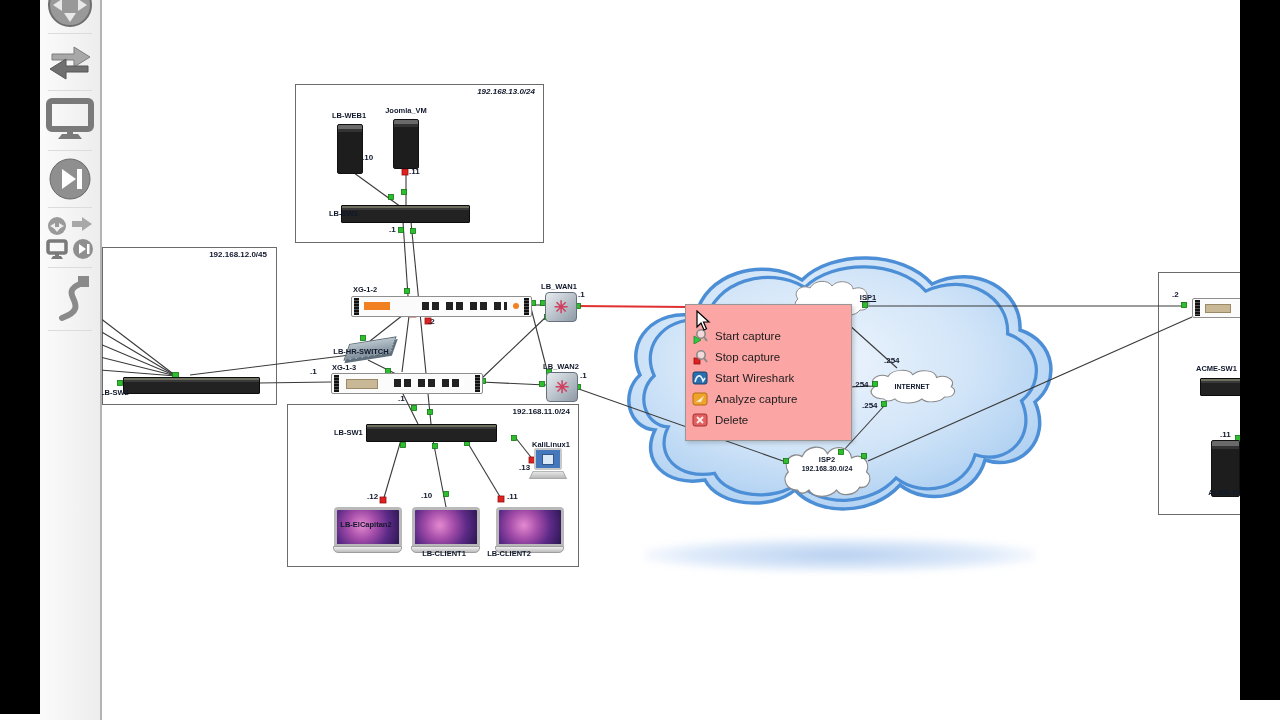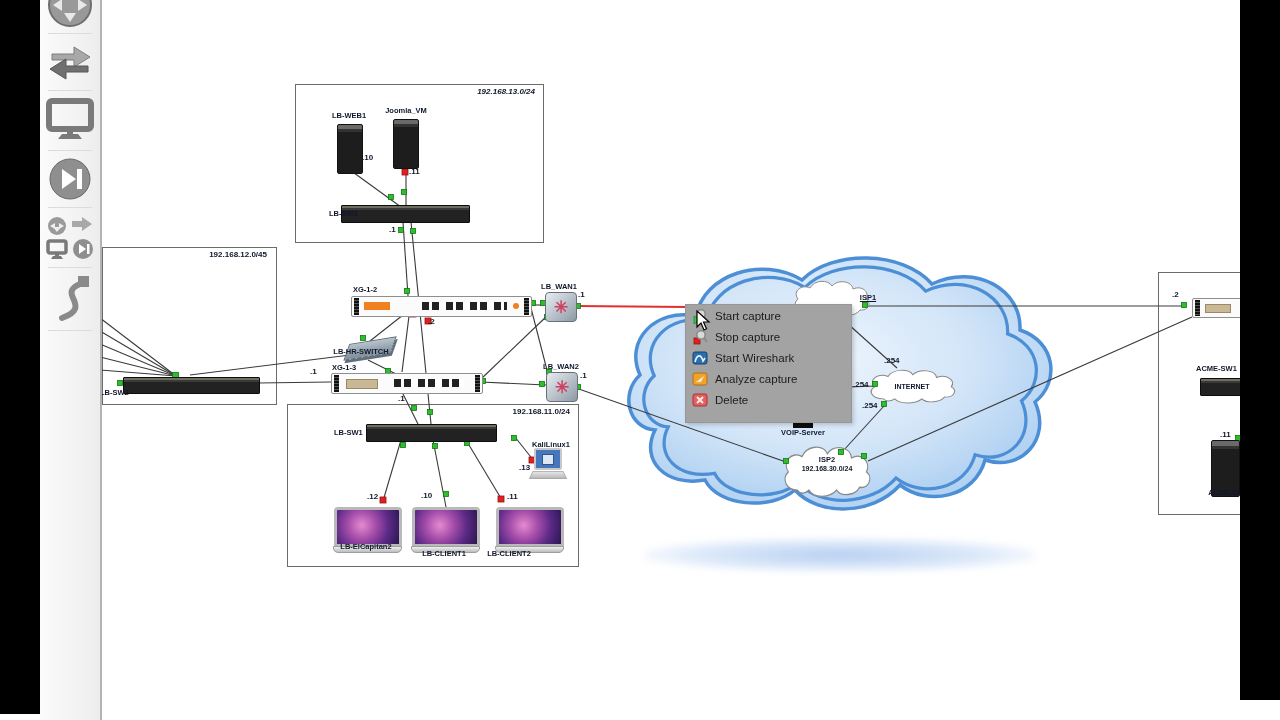--- a/index.html
+++ b/index.html
@@ -47,22 +47,22 @@
   .laptop .base{width:67px;height:5px;background:linear-gradient(#efefef,#bdbdbd);border-radius:0 0 5px 5px;border:1px solid #9e9e9e;}
   .kali .mon{width:24px;height:18px;border:2px solid #c9c9c9;background:#4477bb;border-radius:2px;
      display:flex;align-items:center;justify-content:center;}
   .kali .mon i{width:10px;height:9px;background:#dce8f5;border:1px solid #335588;font-size:0;}
   .kali .kb{width:32px;height:7px;margin-left:-3px;background:linear-gradient(#e8e8e8,#bdbdbd);border:1px solid #aaa;
      transform:perspective(20px) rotateX(30deg);}
   .hr3d{width:42px;height:15px;background:linear-gradient(#b9c4cc,#7e8e9a);border:1px solid #5a6a76;
      transform:skewX(-28deg) rotate(-10deg);box-shadow:2px 3px 0 #5f707c;}
   .voip{width:20px;height:19px;background:#0d0d0d;}
   
-  #ctxmenu{left:685px;top:304px;width:167px;height:119px;background:#a3a3a3;border:1px solid #979797;
-     box-shadow:2px 2px 4px rgba(0,0,0,.18);z-index:40;padding-top:0;box-sizing:border-box;}
+  #ctxmenu{left:685px;top:304px;width:167px;height:137px;background:#fca5a5;border:1px solid #979797;
+     box-shadow:2px 2px 4px rgba(0,0,0,.18);z-index:40;padding-top:20px;box-sizing:border-box;}
   .mitem{height:21px;display:flex;align-items:center;gap:7px;padding-left:6px;cursor:default;}
   .mitem .mlabel{font-size:11.5px;color:#1c1c1c;}
   #cursor{left:696px;top:310px;z-index:70;}
 </style>
 </head>
 <body>
 
 <div id="canvas" class="abs">
 
   <svg id="cloudsvg" width="1280" height="720">
@@ -246,21 +246,21 @@
   <div class="nlabel ctr" style="left:376px;top:106px;width:60px;">Joomla_VM</div>
   <div class="nlabel" style="left:310px;top:209px;padding-left:19px;">LB-SW3</div>
   <div class="nlabel" style="left:100px;top:388px;">LB-SW2</div>
   <div class="nlabel" style="left:334px;top:428px;">LB-SW1</div>
   <div class="nlabel" style="left:353px;top:285px;">XG-1-2</div>
   <div class="nlabel" style="left:332px;top:363px;">XG-1-3</div>
   <div class="nlabel ctr" style="left:325px;top:347px;width:72px;">LB-HR-SWITCH</div>
   <div class="nlabel ctr" style="left:531px;top:282px;width:56px;">LB_WAN1</div>
   <div class="nlabel ctr" style="left:533px;top:362px;width:56px;">LB_WAN2</div>
   <div class="nlabel ctr" style="left:519px;top:440px;width:64px;">KaliLinux1</div>
-  <div class="nlabel ctr" style="left:330px;top:542px;width:72px;">LB-ElCapitan2</div>
+  <div class="nlabel ctr" style="left:330px;top:520px;width:72px;">LB-ElCapitan2</div>
   <div class="nlabel ctr" style="left:408px;top:549px;width:72px;">LB-CLIENT1</div>
   <div class="nlabel ctr" style="left:473px;top:549px;width:72px;">LB-CLIENT2</div>
   <div class="nlabel ctr" style="left:848px;top:293px;width:40px;text-decoration:underline;">ISP1</div>
   <div class="nlabel ctr" style="left:880px;top:383px;width:64px;font-size:7px;">INTERNET</div>
   <div class="nlabel ctr" style="left:797px;top:455px;width:60px;">ISP2</div>
   <div class="nlabel ctr" style="left:787px;top:465px;width:80px;font-size:7px;">192.168.30.0/24</div>
   <div class="nlabel ctr" style="left:710px;top:413px;width:78px;font-size:7px;">INTERNET-CLIENT1</div>
   <div class="nlabel ctr" style="left:771px;top:428px;width:64px;">VOIP-Server</div>
   <div class="nlabel" style="left:1196px;top:364px;">ACME-SW1</div>
   <div class="nlabel ctr" style="left:1200px;top:488px;width:56px;">ACME-DC1</div>

